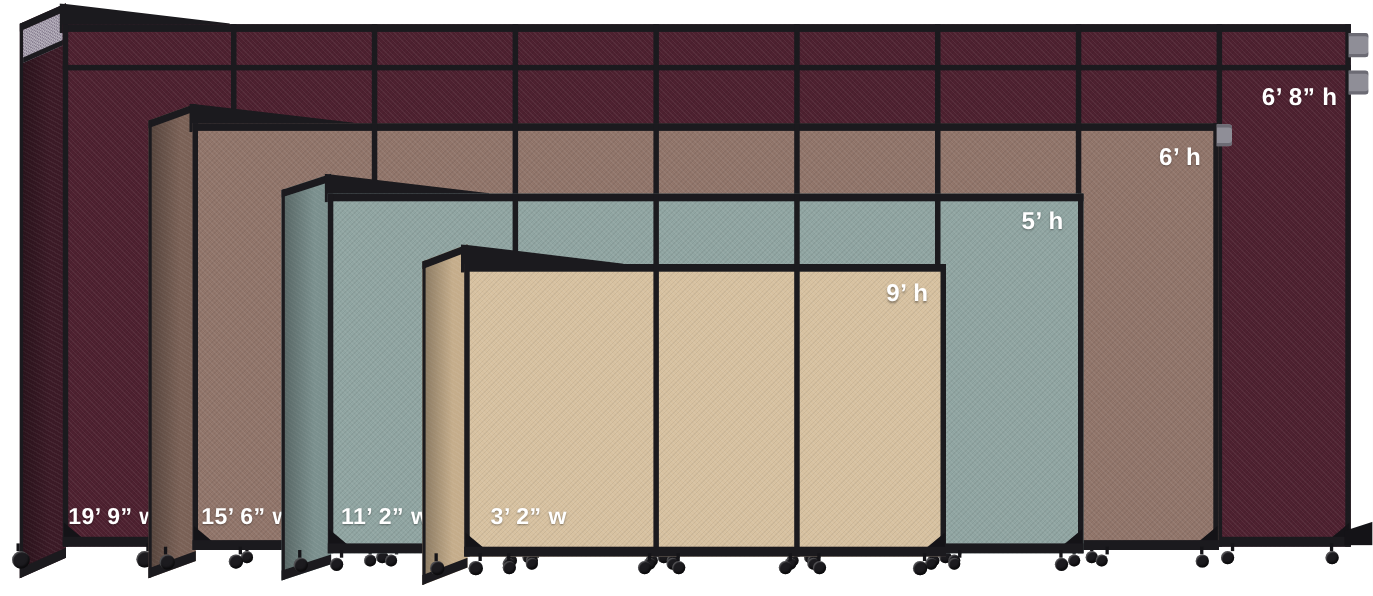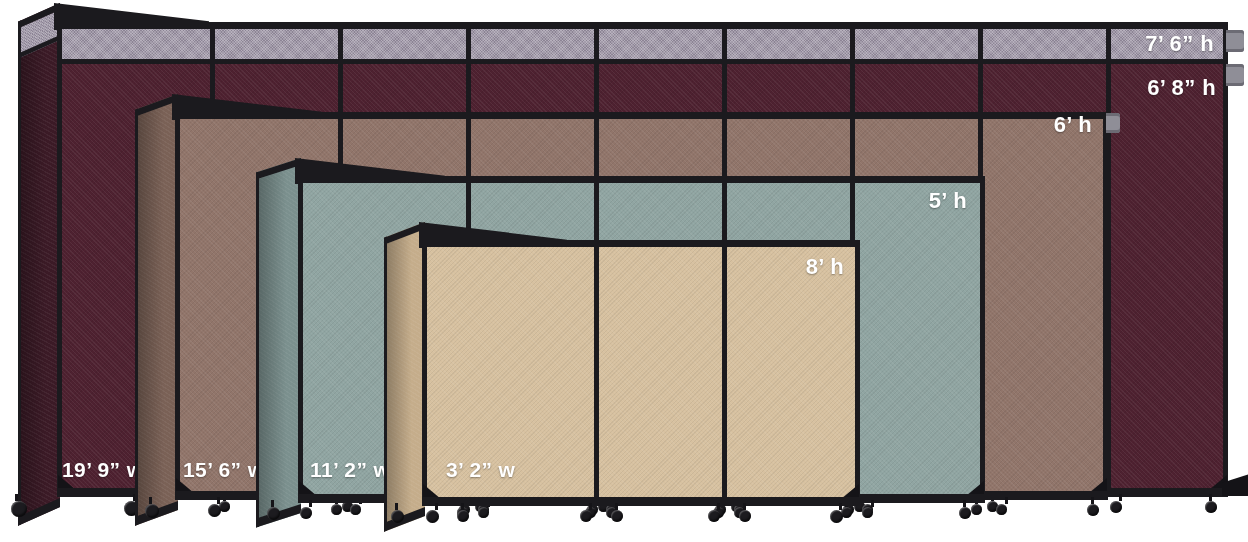--- a/index.html
+++ b/index.html
@@ -54,23 +54,20 @@
 
 <div id="stage">
 
   <section class="partition" style="z-index: 10; --fabric: #4e2130; --ret: #3b1a26; --strip: #a39bab;">
     <div class="return" style="left: 18px; top: 3px; width: 42px; height: 504px; transform-origin: 100% 0px; transform: skewY(-24deg);">
       <div class="return-strip speckle"></div>
     </div>
     <div class="wedge" style="left: 54px; top: 3px; width: 155px; height: 27px;"></div>
     <div class="face fabric" style="left: 57px; top: 22px; width: 1171px; height: 475px;">
       <div class="rail top"></div>
-      <div class="strip speckle">
-        <span class="label hlabel" style="right:14px;top:4px">7’ 6” h</span>
-      </div>
       <div class="rail sep"></div>
       <span class="label hlabel" style="right:12px;top:55px">6’ 8” h</span>
       <span class="label wlabel" style="left:5px;bottom:17px">19’ 9” w</span>
       <div class="seams">
           <div class="seam" style="left: 0px;"></div>
           <div class="seam" style="left: 153px;"></div>
           <div class="seam" style="left: 281px;"></div>
           <div class="seam" style="left: 409px;"></div>
           <div class="seam" style="left: 537px;"></div>
           <div class="seam" style="left: 665px;"></div>
@@ -132,21 +129,21 @@
           <i class="wheel" style="height: 12px; width: 12px; margin-left: 1px;"></i>
         </div>
       </div>
   </section>
 
   <section class="partition" style="z-index: 20; --fabric: #91756a; --ret: #7a6156;">
     <div class="return" style="left: 135px; top: 94px; width: 43px; height: 416px; transform-origin: 100% 0px; transform: skewY(-20deg);"></div>
     <div class="wedge" style="left: 172px; top: 94px; width: 150px; height: 26px;"></div>
     <div class="face fabric" style="left: 175px; top: 112px; width: 933px; height: 388px;">
       <div class="rail top"></div>
-      <span class="label hlabel" style="right:16px;top:2px">6’ h</span>
+      <span class="label hlabel" style="right:16px;top:20px">6’ h</span>
       <span class="label wlabel" style="left:8px;bottom:20px">15’ 6” w</span>
       <div class="seams">
           <div class="seam" style="left: 0px;"></div>
           <div class="seam" style="left: 163px;"></div>
           <div class="seam" style="left: 291px;"></div>
           <div class="seam" style="left: 419px;"></div>
           <div class="seam" style="left: 547px;"></div>
           <div class="seam" style="left: 675px;"></div>
           <div class="seam" style="left: 803px;"></div>
           <div class="seam" style="left: 928px;"></div>
@@ -285,21 +282,21 @@
           <i class="wheel" style="height: 12px; width: 12px; margin-left: 1px;"></i>
         </div>
       </div>
   </section>
 
   <section class="partition" style="z-index: 40; --fabric: #d7c1a0; --ret: #c5ad8b;">
     <div class="return" style="left: 384px; top: 222px; width: 41px; height: 294px; transform-origin: 100% 0px; transform: skewY(-21deg);"></div>
     <div class="wedge" style="left: 419px; top: 222px; width: 148px; height: 26px;"></div>
     <div class="face fabric" style="left: 422px; top: 240px; width: 438px; height: 266px;">
       <div class="rail top"></div>
-      <span class="label hlabel" style="right:16px;top:16px">8’ h</span>
+      <span class="label hlabel" style="right:16px;top:16px">9’ h</span>
       <span class="label wlabel" style="left:24px;bottom:26px">3’ 2” w</span>
       <div class="seams">
           <div class="seam" style="left: 0px;"></div>
           <div class="seam" style="left: 172px;"></div>
           <div class="seam" style="left: 300px;"></div>
           <div class="seam" style="left: 433px;"></div>
         </div>
       <div class="flare left" style="left:1px"></div>
       <div class="flare right" style="right:1px"></div>
       <div class="rail bottom"></div>

